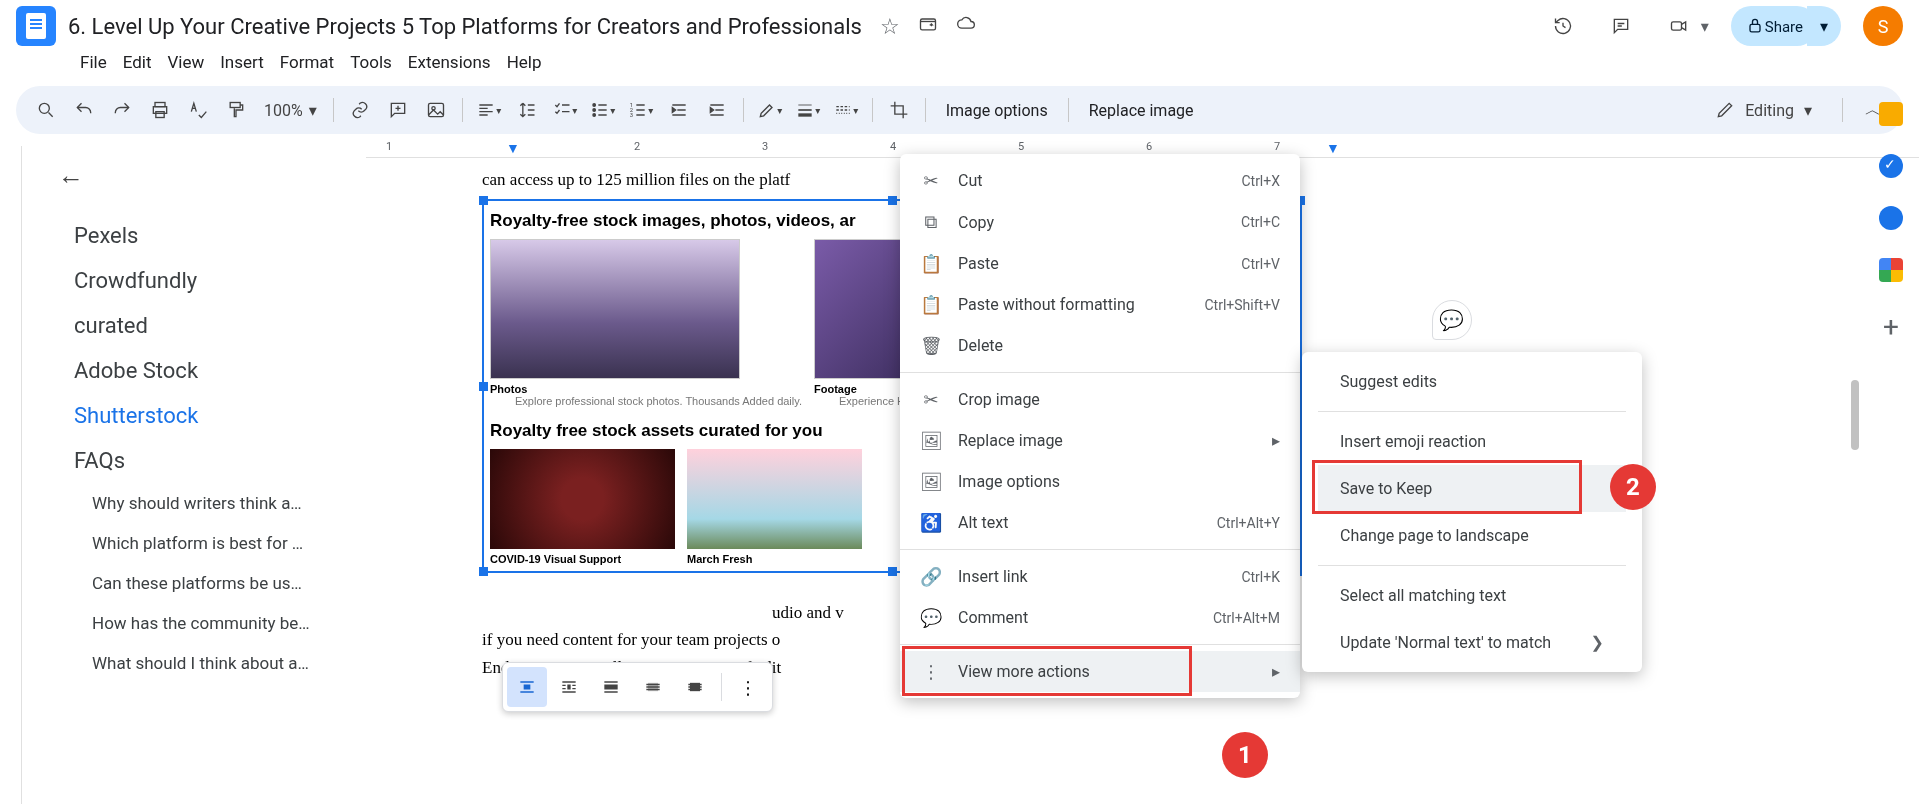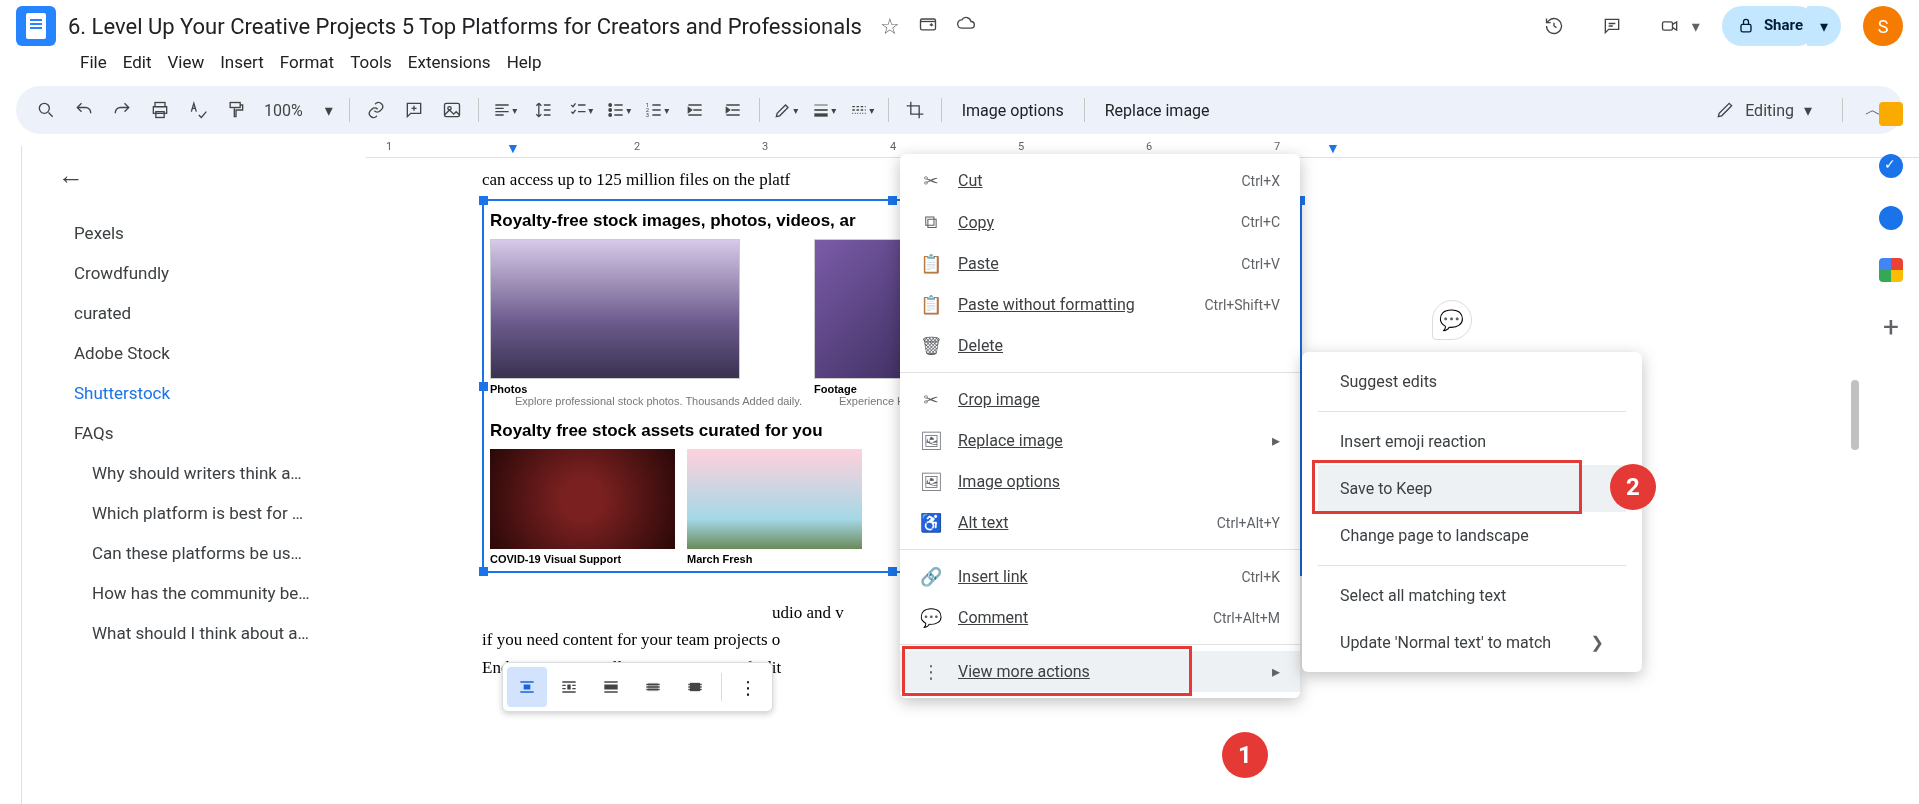--- a/index.html
+++ b/index.html
@@ -8,45 +8,45 @@
 .titlebar { display: flex; align-items: center; padding: 8px 16px 0 16px; height: 44px; }
 .doc-logo { width: 40px; height: 40px; background: #2684ff; border-radius: 6px; display: flex; align-items: center; justify-content: center; margin-right: 12px; }
 .doc-logo-inner { width: 20px; height: 26px; background: #fff; border-radius: 2px; position: relative; }
 .doc-logo-inner::before { content:""; position:absolute; left:4px; top:6px; width:12px; height:2px; background:#2684ff; box-shadow: 0 4px 0 #2684ff, 0 8px 0 #2684ff; }
 .doc-title { font-size: 22px; color: #202124; }
 .title-icons { display: flex; gap: 18px; margin-left: 18px; color: #5f6368; font-size: 22px; }
 .title-icons span { cursor: pointer; }
 .right-title { margin-left: auto; display: flex; align-items: center; gap: 22px; }
 .icon-btn { width: 36px; height: 36px; display: flex; align-items: center; justify-content: center; color: #444; font-size: 22px; cursor: pointer; }
 .meet-group { display:flex; align-items:center; gap:4px; }
-.share-btn { background: #c3e7ff; border-radius: 40px; padding: 10px 14px; display: flex; align-items: flex-start; gap: 8px; font-size: 15px; color: #001d35; cursor: pointer; font-weight: bold; }
+.share-btn { background: #c3e7ff; border-radius: 40px; padding: 10px 14px; display: flex; align-items: flex-end; font-size: 15px; color: #001d35; cursor: pointer; }
 .share-caret { background:#c3e7ff; width:34px; height:40px; border-radius: 0 40px 40px 0; margin-left:-10px; display:flex; align-items:center; justify-content:center; color:#001d35;}
 .avatar { width: 40px; height: 40px; border-radius: 50%; background: #f57c00; color: #fff; display: flex; align-items: center; justify-content: center; font-size: 18px; }
 
 .menubar { display: flex; gap: 0; padding: 4px 16px 10px 72px; font-size: 17px; color: #202124; }
 .menubar span { padding: 4px 8px; cursor: pointer; border-radius: 4px; }
 
 .toolbar-wrap { padding: 0 16px 6px 16px; }
 .toolbar { background: #edf2fa; border-radius: 30px; height: 48px; display: flex; align-items: center; padding: 0 14px; gap: 6px; color: #444; }
 .tb-btn { width: 32px; height: 32px; display: flex; align-items: center; justify-content: center; border-radius: 4px; cursor: pointer; font-size: 18px; }
 .tb-sep { width: 1px; height: 24px; background: #c7c7c7; margin: 0 4px; }
 .tb-text { font-size: 16px; color: #202124; padding: 0 10px; cursor: pointer; }
-.tb-zoom { display:flex; align-items:center; gap:22px; font-size:16px; padding:0 6px; cursor:pointer;}
+.tb-zoom { display:flex; align-items:center; gap:6px; font-size:16px; padding:0 6px; cursor:pointer;}
 .tb-right { margin-left: auto; display:flex; align-items:center; gap:10px; }
 .editing-btn { display:flex; align-items:center; gap:10px; padding:6px 16px; font-size:16px; cursor:pointer;}
 .collapse-btn { width:32px;height:32px;display:flex;align-items:center;justify-content:center;cursor:pointer; }
 
 .workspace { display: flex; height: calc(804px - 140px); position: relative; }
 .vruler { width: 22px; background: #fff; border-right: 0; padding-top: 6px; }
 .vruler-inner { position:relative; height:100%; border-right:1px solid #e0e0e0; margin-left:8px; }
 .vr-tick { position:absolute; left:-14px; font-size:11px; color:#5f6368; }
 
 .outline-panel { width: 340px; padding: 20px 10px 0 36px; position: relative; }
 .back-arrow { font-size: 26px; color: #444; margin-bottom: 22px; cursor: pointer; }
-.outline-item { font-size: 17px; color: #3c4043; padding: 10px 0 10px 16px; cursor: pointer; white-space: nowrap; overflow: hidden; text-overflow: ellipsis; }
+.outline-item { font-size: 22px; color: #3c4043; padding: 10px 0 10px 16px; cursor: pointer; white-space: nowrap; overflow: hidden; text-overflow: ellipsis; }
 .outline-item.active { color: #1a73e8; position: relative; }
 .outline-item.active::before { content:""; position:absolute; left:-20px; top:50%; width:14px; height:3px; background:#1a73e8; border-radius:2px; transform:translateY(-50%);}
 .outline-sub { padding-left: 34px; font-size: 17px; color: #3c4043; }
 
 .doc-area { flex: 1; position: relative; background: #fff; overflow: hidden; }
 .hruler { height: 18px; border-bottom: 1px solid #e0e0e0; position: relative; font-size: 11px; color: #5f6368; margin-left:4px;}
 .hr-mark { position:absolute; top:0; }
 .hr-ind { position:absolute; top:0; color:#1a73e8; font-size:14px;}
 
 .page { position: absolute; left: 120px; top: 26px; width: 960px; background: #fff; }
@@ -68,21 +68,21 @@
 
 .float-toolbar { position:absolute; left:140px; top:522px; background:#fff; border:1px solid #dadce0; border-radius:6px; box-shadow:0 2px 6px rgba(0,0,0,.2); display:flex; align-items:center; padding:4px; gap:2px; z-index:5;}
 .ft-btn { width:40px;height:40px;display:flex;align-items:center;justify-content:center;cursor:pointer;border-radius:4px; font-size:18px;}
 .ft-btn.active { background:#d3e3fd; }
 .ft-sep { width:1px; height:28px; background:#dadce0; margin:0 4px;}
 
 .context-menu { position:absolute; left:900px; top:154px; width:400px; background:#fff; border-radius:6px; box-shadow:0 4px 16px rgba(0,0,0,.25); padding:6px 0; z-index:10; font-size:16px; color:#3c4043;}
 .cm-item { display:flex; align-items:center; padding:10px 20px; cursor:pointer; gap:16px;}
 .cm-item:hover, .cm-item.hover { background:#eef1f3; }
 .cm-icon { width:22px; text-align:center; color:#5f6368; font-size:18px;}
-.cm-label { flex:1;text-decoration:underline; }
+.cm-label { flex:1; }
 .cm-shortcut { color:#5f6368; font-size:14px;}
 .cm-arrow { color:#5f6368; }
 .cm-sep { height:1px; background:#e0e0e0; margin:6px 0;}
 .cm-highlight { position:absolute; border:3px solid #e53935; pointer-events:none; }
 
 .submenu { position:absolute; left:1302px; top:352px; width:340px; background:#fff; border-radius:6px; box-shadow:0 4px 16px rgba(0,0,0,.25); padding:6px 16px; z-index:11; font-size:16px; color:#3c4043;}
 .sm-item { padding:14px 22px; cursor:pointer; display:flex; align-items:center;}
 .sm-item.hover { background:#eef1f3; }
 .sm-sep { height:1px; background:#e0e0e0; margin:6px 0;}
 .sm-arrow { margin-left:auto; color:#5f6368;}

